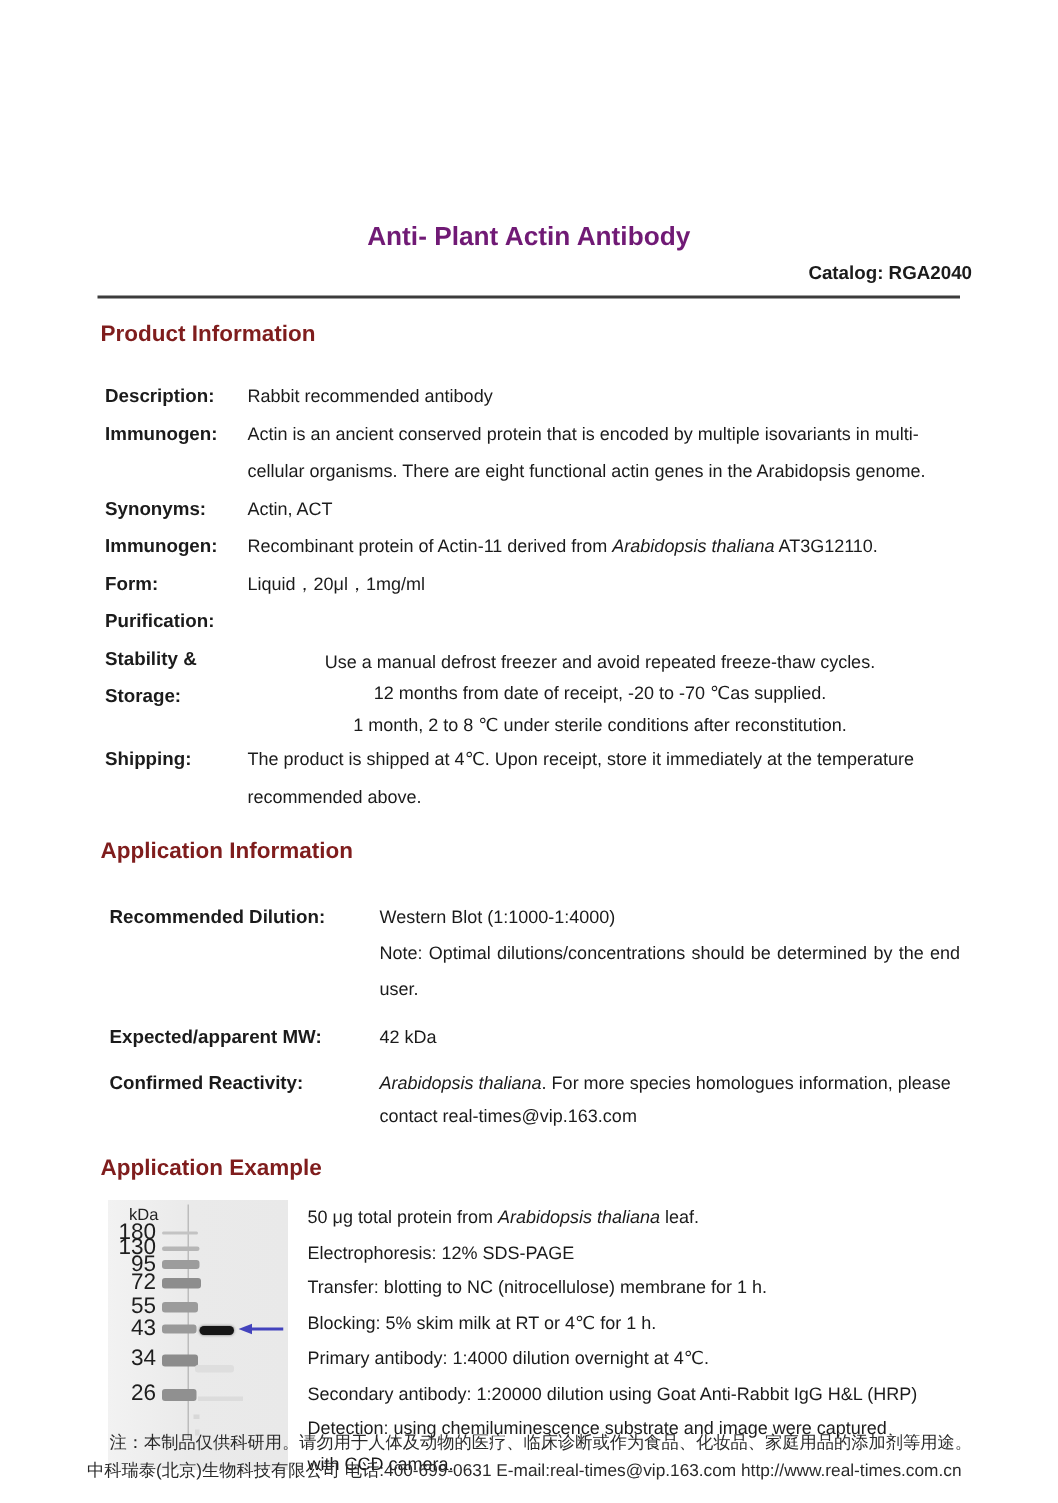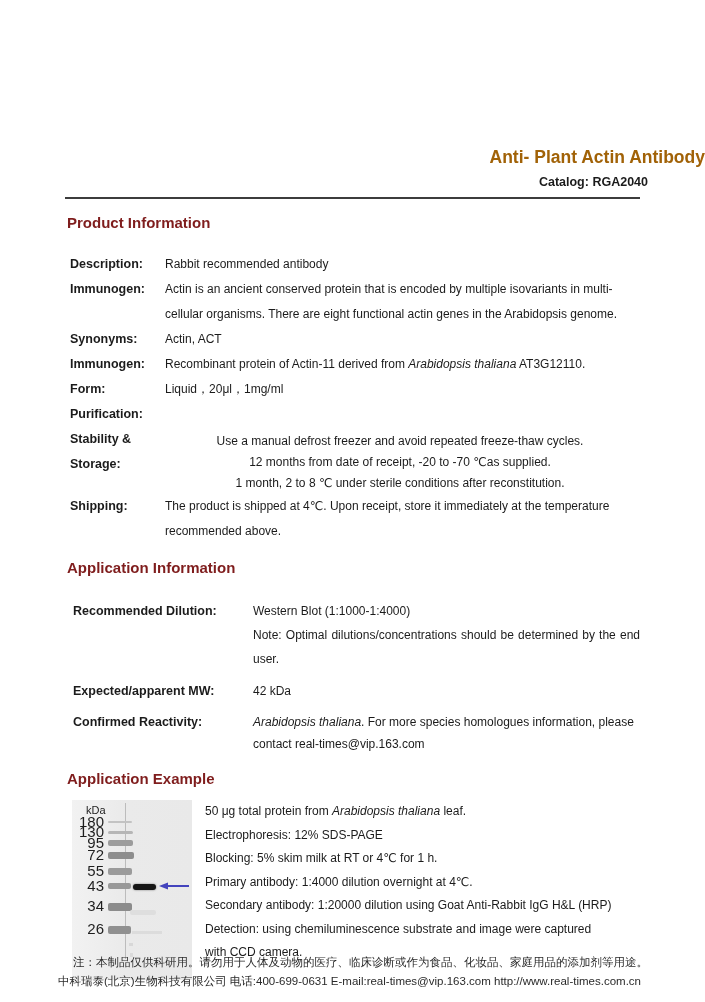--- a/index.html
+++ b/index.html
@@ -2,22 +2,22 @@
 <html><head>
 <meta charset="utf-8">
 <style>
   html,body { margin:0; padding:0; background:#ffffff; }
   .page {
     position:relative; width:705px; height:1002px; background:#ffffff;
     font-family:"Liberation Sans","DejaVu Sans",sans-serif;
     color:#1b1b1b; font-size:12px; overflow:hidden;
   }
   .doc-title {
-    margin:0; padding-top:147px; text-align:right;
-    font-size:17.5px; font-weight:bold; line-height:20px; color:#a16207;
+    margin:0; padding-top:147px; text-align:center;
+    font-size:17.5px; font-weight:bold; line-height:20px; color:#701a75;
   }
   .catalog-row {
     margin-top:8px; padding-right:57px; text-align:right;
     font-size:12.5px; font-weight:bold; line-height:15px;
   }
   .rule {
     margin:7px 65px 0 65px; border:none; border-top:2px solid #3c3c3c; height:0;
   }
   .section-heading {
     margin:14px 0 0 67px; font-size:15px; font-weight:bold; line-height:19px; color:#7f1d1d;
@@ -192,20 +192,21 @@
       </svg>
       <div class="faint f1"></div>
       <div class="faint f2"></div>
       <div class="faint f3"></div>
       <div class="faint f4"></div>
     </div>
 
     <div class="ex-text">
       <div class="ex-line"><span>50 μg total protein from </span><span class="italic">Arabidopsis thaliana</span><span> leaf.</span></div>
       <div class="ex-line"><span class="b">Electrophoresis:</span><span> 12% SDS-PAGE</span></div>
+      <div class="ex-line"><span class="b">Transfer:</span><span> blotting to NC (nitrocellulose) membrane for 1 h.</span></div>
       <div class="ex-line"><span class="b">Blocking:</span><span> 5% skim milk at RT or 4℃  for 1 h.</span></div>
       <div class="ex-line"><span class="b">Primary antibody:</span><span> 1:4000 dilution overnight at 4℃.</span></div>
       <div class="ex-line"><span class="b">Secondary antibody:</span><span> 1:20000 dilution using Goat Anti-Rabbit IgG H&amp;L (HRP)</span></div>
       <div class="ex-line"><span class="b">Detection:</span><span> using chemiluminescence substrate and image were captured</span></div>
       <div class="ex-line">with CCD camera.</div>
     </div>
 
   </div>
 
   <div class="footer">

